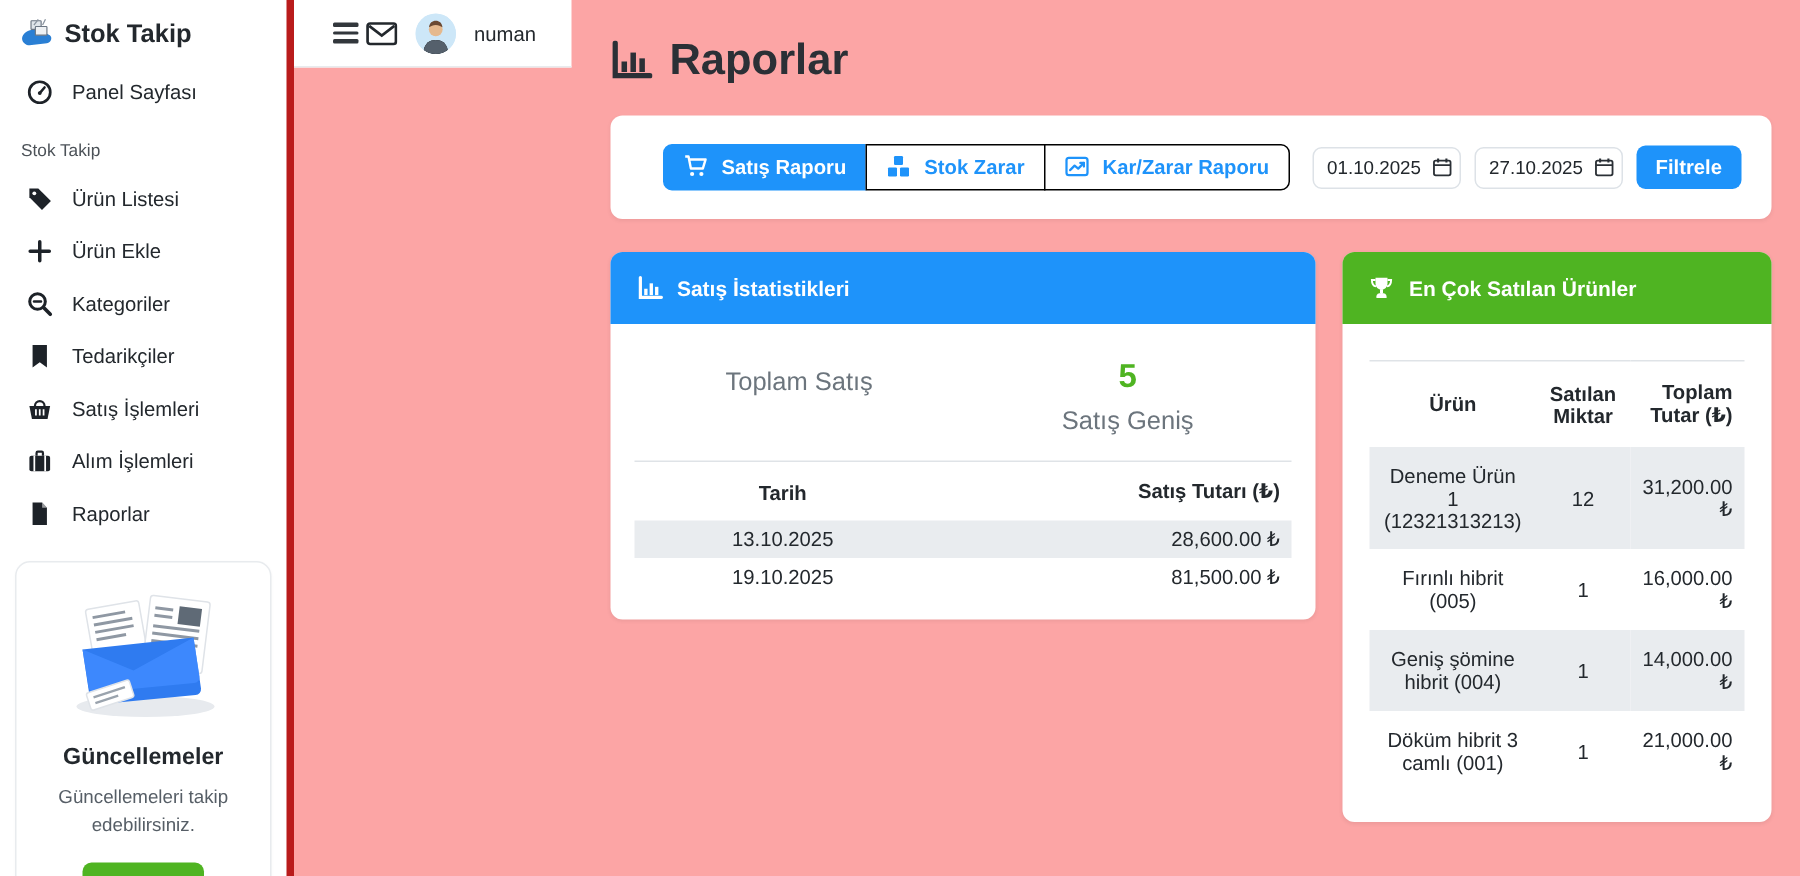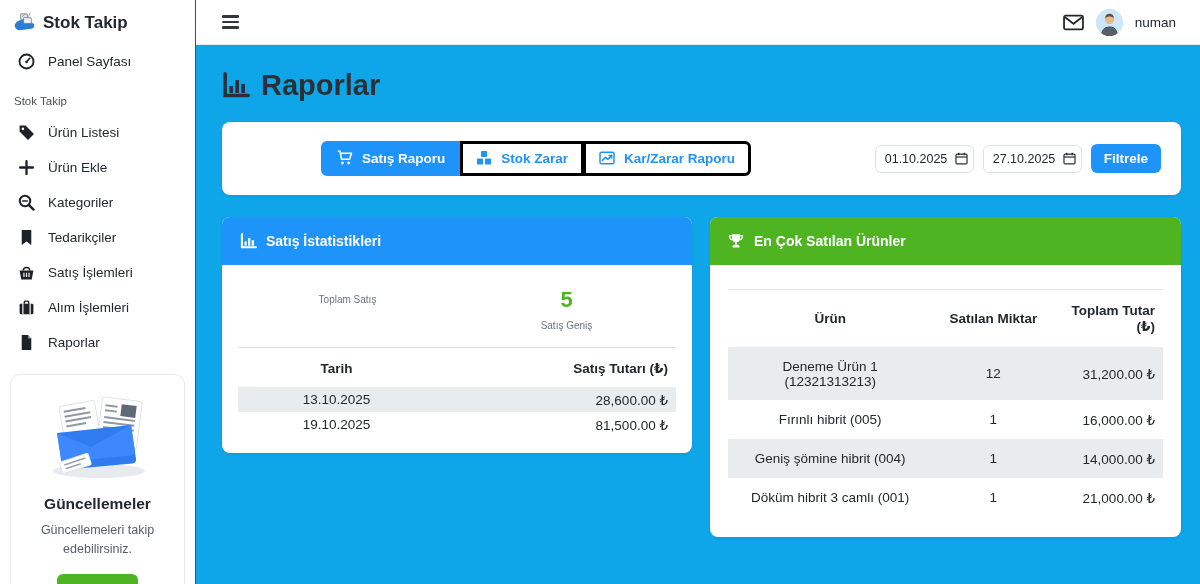--- a/index.html
+++ b/index.html
@@ -1,54 +1,54 @@
 <!DOCTYPE html>
 <html lang="tr"><head>
 <meta charset="utf-8">
 <style>
   * { margin:0; padding:0; box-sizing:border-box; }
   html,body { width:1200px; height:584px; overflow:hidden; }
   body { font-family:"Liberation Sans","DejaVu Sans",sans-serif; background:#f7f9fa; color:#23282d; }
   .app { display:flex; width:1200px; height:584px; }
 
   
-  .sidebar { width:196px; min-width:196px; background:#fff; border-right:1px solid #b91c1c; height:584px; }
+  .sidebar { width:196px; min-width:196px; background:#fff; border-right:5px solid #b91c1c; height:584px; }
   .brand { display:flex; align-items:center; gap:4px; padding:9px 12px 8px 12px; cursor:pointer; }
   .brand-text { font-size:17px; font-weight:700; color:#23282d; }
   .nav-item { display:flex; align-items:center; gap:13px; padding:9px 12px 9px 18px; font-size:13.5px; color:#23282d; cursor:pointer; }
   .nav-icon { width:17px; height:17px; display:inline-flex; color:#1d2228; flex:none; }
   .nav-section { font-size:11.5px; color:#4c5258; padding:16px 12px 8px 14px; }
   .updates-card { margin:14px 10px 0 10px; border:1px solid #e8ebee; border-radius:10px; background:#fff; text-align:center; padding:16px 10px 14px; box-shadow:0 1px 2px rgba(0,0,0,.03); }
   .updates-title { font-size:15.5px; font-weight:700; margin-top:10px; }
   .updates-text { font-size:12.5px; color:#565e66; line-height:1.55; margin-top:8px; }
   .btn-green { background:#4fb422; color:#fff; border:none; border-radius:6px; padding:7px 16px; font-size:13px; font-weight:700; margin-top:14px; cursor:pointer; font-family:inherit; }
 
   
-  .main { flex:1; display:flex; flex-direction:column; background:#0ea5e9; }
+  .main { flex:1; display:flex; background:#fca5a5; }
   .topbar { height:45px; min-height:45px; background:#fff; border-bottom:1px solid #e8ebee; display:flex; align-items:center; justify-content:space-between; padding:0 24px 0 26px; }
   .hamburger { background:none; border:none; cursor:pointer; width:22px; height:18px; display:flex; flex-direction:column; justify-content:space-between; padding:2px 0; }
   .hamburger span { display:block; height:2.6px; background:#32373c; border-radius:1px; width:17px; }
   .topbar-right { display:flex; align-items:center; gap:12px; }
   .mail-btn { background:none; border:none; cursor:pointer; display:flex; color:#23282d; }
   .avatar { width:27px; height:27px; border-radius:50%; background:#cde7f8; display:inline-flex; align-items:center; justify-content:center; overflow:hidden; cursor:pointer; }
   .username { font-size:13.5px; color:#23282d; }
 
   .content { padding:12px 19px 0 26px; }
 
   
   .page-head { display:flex; align-items:center; justify-content:space-between; margin:12px 0 20px; }
   .page-title { display:flex; align-items:center; gap:11px; font-size:29px; font-weight:700; color:#2b3036; }
   .page-title .big-icon { width:28px; height:28px; color:#2b3036; display:inline-flex; }
   .btn-secondary { display:inline-flex; align-items:center; gap:7px; background:#6c757d; color:#fff; border:none; border-radius:6px; padding:7px 13px; font-size:13px; font-weight:700; cursor:pointer; font-family:inherit; }
 
   
   .filter-card { background:#fff; border-radius:8px; box-shadow:0 1px 3px rgba(0,0,0,.06); padding:19px 20px; display:flex; align-items:center; margin-bottom:22px; }
   .tab-zone { width:64%; display:flex; justify-content:center; }
   .btn-group { display:inline-flex; }
-  .tab { display:inline-flex; align-items:center; gap:8px; padding:6px 13px; font-size:13.5px; font-weight:700; border:3px solid #000000; background:#fff; color:#1e93fa; cursor:pointer; font-family:inherit; }
+  .tab { display:inline-flex; align-items:center; gap:8px; padding:6px 13px; font-size:13.5px; font-weight:700; border:1px solid #000000; background:#fff; color:#1e93fa; cursor:pointer; font-family:inherit; }
   .tab + .tab { margin-left:-1px; }
   .tab:first-child { border-radius:6px 0 0 6px; }
   .tab:last-child { border-radius:0 6px 6px 0; }
   .tab.active { background:#1e93fa; border-color:#1e93fa; color:#fff; }
   .tab .t-icon { width:17px; height:17px; display:inline-flex; }
   .date-zone { margin-left:auto; display:flex; align-items:center; gap:9px; }
   .date-input { display:flex; align-items:center; justify-content:space-between; gap:8px; width:99px; border:1px solid #dde2e7; border-radius:6px; background:#fff; padding:6px 9px; font-size:12.5px; color:#23282d; cursor:text; }
   .date-input .cal { display:inline-flex; color:#2b3036; }
   .btn-primary { background:#1e93fa; color:#fff; border:none; border-radius:6px; padding:7px 13px; font-size:13.5px; font-weight:700; cursor:pointer; font-family:inherit; }
 
@@ -62,21 +62,21 @@
   .card-header.green { background:#4fb422; }
   .card-header .h-icon { width:17px; height:17px; display:inline-flex; }
   .card-body { padding:0 16px 16px; }
   .products-card .card-body { padding:24px 18px 20px; }
 
   .stats-row { display:flex; padding:22px 0 16px; }
   .stat { flex:1; text-align:center; }
   .stat-value { font-size:22px; font-weight:700; }
   .stat-value.blue-text { color:#1e93fa; }
   .stat-value.green-text { color:#4fb422; }
-  .stat-label { font-size:10px; color:#6c757d; margin-top:7px; }
+  .stat-label { font-size:17px; color:#6c757d; margin-top:7px; }
 
   table.table { width:100%; border-collapse:collapse; font-size:13.5px; color:#23282d; border-top:1px solid #dfe3e7; }
   .table th { font-weight:700; }
   .table tbody tr:nth-child(odd) { background:#e9ecef; }
   .center { text-align:center; }
   .right { text-align:right; }
   .sales-table th { padding:12px 8px 11px; }
   .sales-table td { padding:4.5px 8px; }
   .sales-table .c-date { width:45%; }
   .products-table th { padding:13px 8px; }

